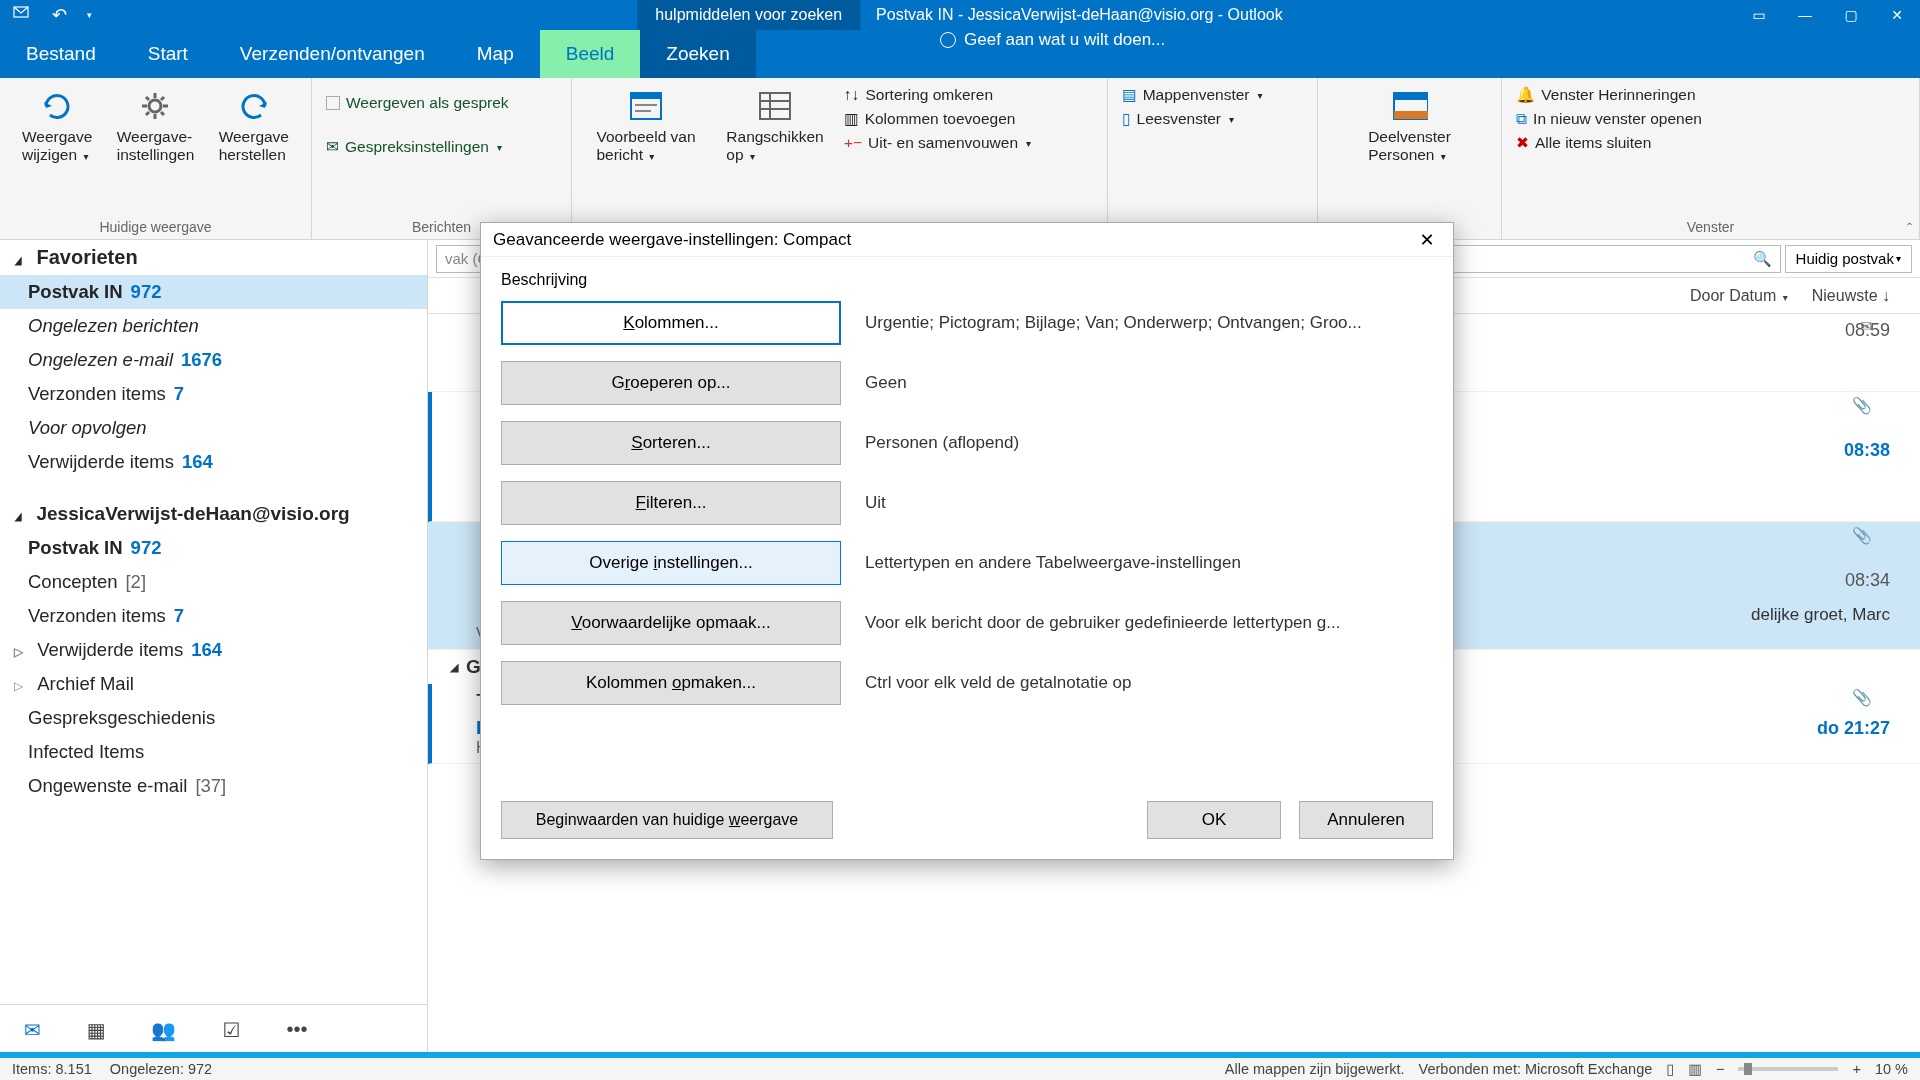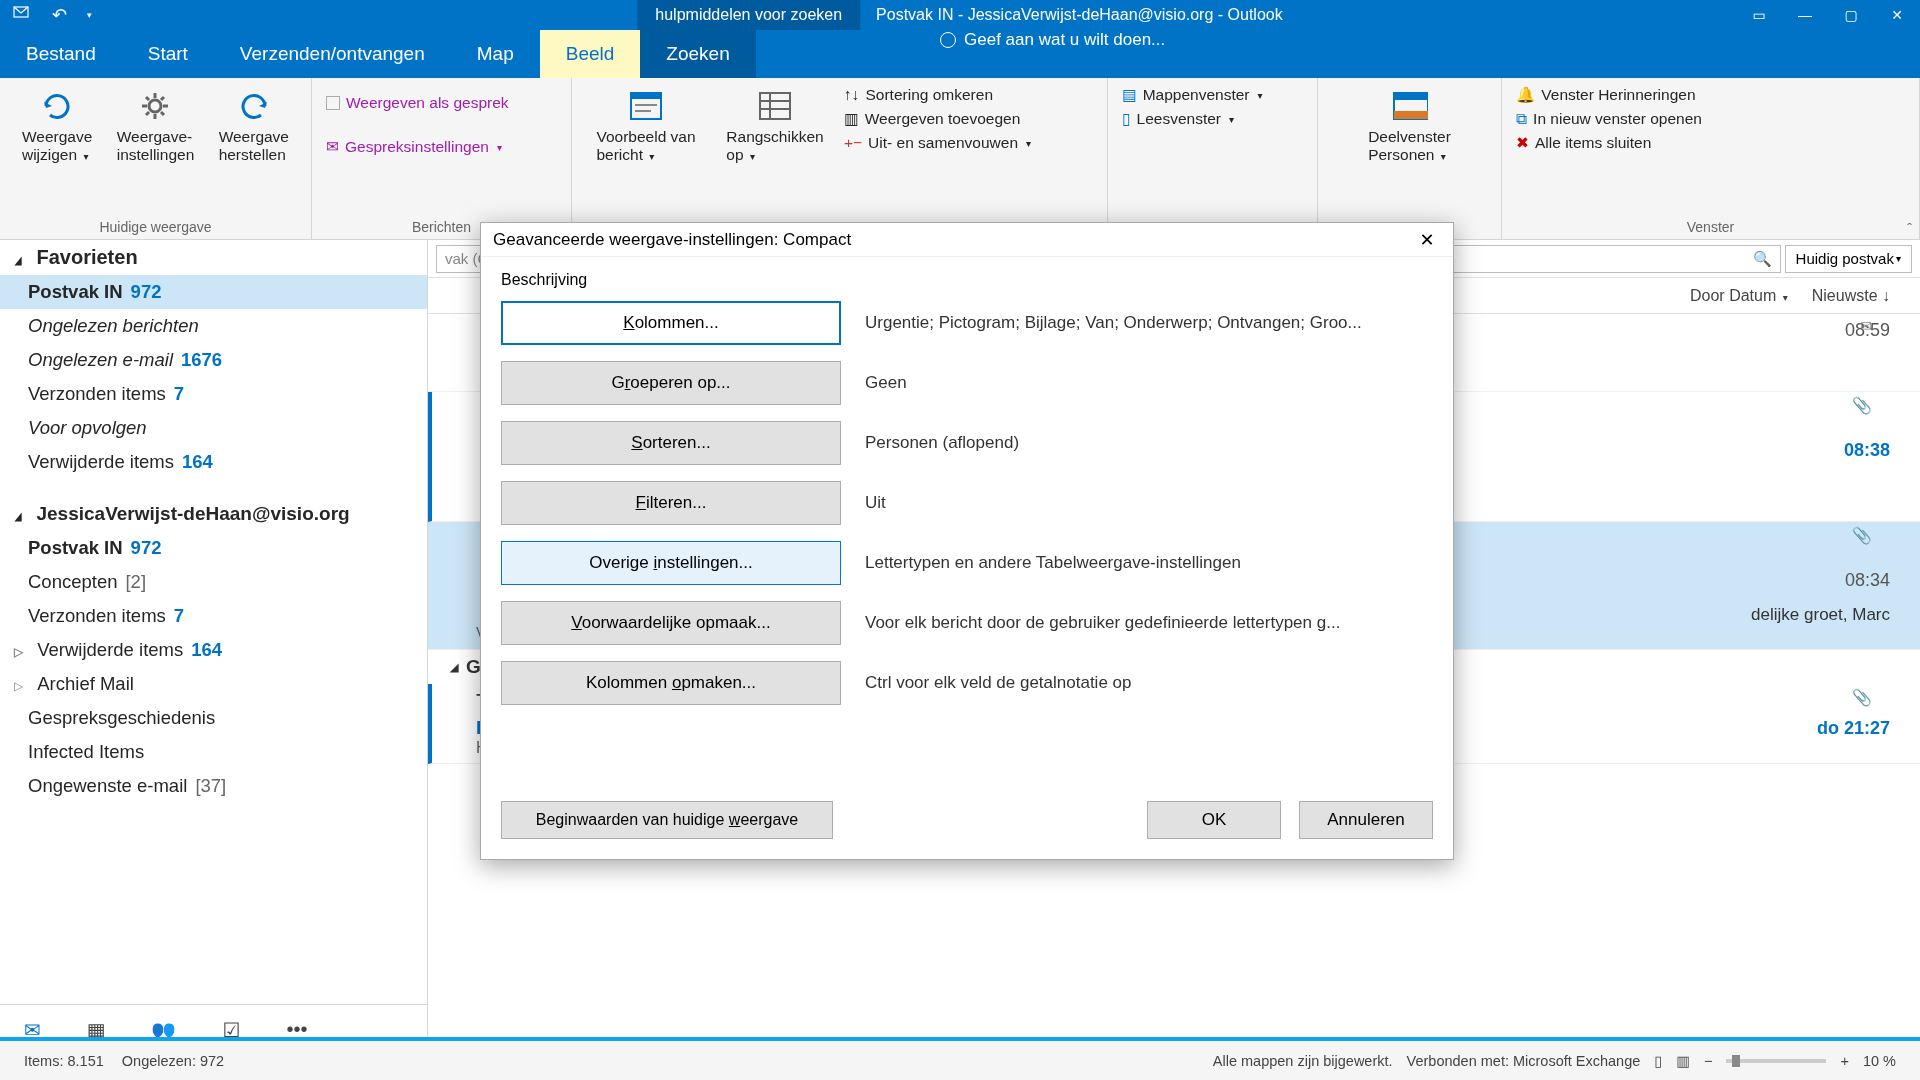--- a/index.html
+++ b/index.html
@@ -8,33 +8,33 @@
   .titlebar { height: 30px; background: #0173c7; display: flex; align-items: center; color: #fff; font-size: 12px; position: relative; }
   .titlebar .qat { display: flex; align-items: center; padding-left: 12px; gap: 20px; }
   .titlebar .title-center { position: absolute; left: 50%; transform: translateX(-50%); display: flex; gap: 16px; }
   .titlebar .title-center .context { background: #005a9e; padding: 4px 18px; font-size: 16px; height: 30px; display: flex; align-items: center; }
   .titlebar .title-center .maintitle { font-size: 16px; display: flex; align-items: center; }
   .titlebar .winbtns { position: absolute; right: 0; display: flex; }
   .titlebar .winbtns div { width: 46px; text-align: center; font-size: 14px; line-height: 30px; }
   
   .tabstrip { height: 48px; background: #0173c7; display: flex; align-items: stretch; color: #fff; font-size: 19px; position: relative; }
   .tabstrip .tab { padding: 0 26px; display: flex; align-items: center; cursor: pointer; }
-  .tabstrip .tab.active { background: #fef9c3; color: #0173c7; }
+  .tabstrip .tab.active { background: #86efac; color: #0173c7; }
   .tabstrip .tell { position: absolute; left: 940px; display: flex; align-items: center; font-size: 17px; }
   .bulb { display:inline-block; width:16px; height:16px; border:1.5px solid #fff; border-radius:50%; margin-right:8px; position:relative;}
   
   .ribbon { height: 162px; background: #f5f5f5; border-bottom: 1px solid #d6d6d6; display: flex; position: relative; }
   .rgroup { border-right: 1px solid #d6d6d6; display: flex; flex-direction: column; justify-content: space-between; padding: 4px 8px 0 8px; }
   .rgroup .glabel { font-size: 14px; color: #666; text-align: center; padding: 4px 0; }
   .rgroup .gbody { flex: 1; display: flex; align-items: flex-start; }
   .bigbtn { display: flex; flex-direction: column; align-items: center; width: 100px; padding-top: 6px; font-size: 15.5px; text-align: left; color: #262626; cursor: pointer; }
   .bigbtn .ic { width: 36px; height: 36px; margin-bottom: 4px; display:flex; align-items:center; justify-content:center; }
   .stackcol { display: flex; flex-direction: column; gap: 6px; padding-left: 6px; padding-top: 4px; }
   .stackbtn { font-size: 15.5px; color: #262626; display: flex; align-items: center; cursor: pointer; gap: 6px; white-space: nowrap; }
-  .stackbtn.disabled { color: #a21caf; }
+  .stackbtn.disabled { color: #14532d; }
   .caret { font-size: 10px; margin-left: 2px; }
   .ribbon .collapse-caret { position:absolute; right:8px; bottom:2px; font-size:14px; color:#666; }
   
   .main { position: absolute; top: 240px; bottom: 26px; left: 0; right: 0; display: flex; }
   .navpane { width: 428px; border-right: 1px solid #d6d6d6; display: flex; flex-direction: column; overflow: hidden; }
   .navlist { flex: 1; overflow: hidden; }
   .navitem { padding: 6px 12px 6px 28px; font-size: 18.5px; color: #262626; cursor: pointer; display:flex; align-items:baseline; gap:8px;}
   .navitem.header { font-weight: 600; font-size: 20px; padding-left: 14px; }
   .navitem.header::before { content: "◢"; font-size: 11px; margin-right: 6px; display:inline-block; transform: scaleX(0.8); }
   .navitem.collapsed::before { content: "▷"; font-size: 12px; margin-right: 6px; color:#888;}
@@ -60,21 +60,21 @@
   .msg .body { flex:1; overflow:hidden;}
   .msg .from { font-size:23.5px; color:#333; }
   .msg .subj { font-size:19px; color:#333; }
   .msg.unread .subj { color:#0173c7; font-weight:700;}
   .msg .prev { font-size:16px; color:#666; white-space:nowrap; overflow:hidden; text-overflow:ellipsis;}
   .msg .right { width:100px; text-align:right; font-size:18px; color:#555;}
   .msg.unread .right { color:#0173c7; font-weight:700;}
   .msg .envico { position:absolute; right:48px; top:4px; font-size:14px; color:#888;}
   .msg .clipico { position:absolute; right:48px; top:4px; font-size:16px; color:#666;}
   
-  .statusbar { position:absolute; bottom:0; left:0; right:0; height:43px; background:#f5f5f5; border-top:4px solid #0ea5e9; display:flex; align-items:center; font-size:14.5px; color:#444; padding:0 24px;}
+  .statusbar { position:absolute; bottom:0; left:0; right:0; height:28px; background:#f5f5f5; border-top:6px solid #0ea5e9; display:flex; align-items:center; font-size:14.5px; color:#444; padding:0 12px;}
   .statusbar .sseg { margin-right:18px;}
   .statusbar .sright { margin-left:auto; display:flex; align-items:center; gap:14px;}
   
   .dialog { position:absolute; left:480px; top:222px; width:974px; height:638px; background:#fff; border:1px solid #aaa; box-shadow: 0 6px 24px rgba(0,0,0,0.35); display:flex; flex-direction:column;}
   .dlgtitle { height:34px; display:flex; align-items:center; padding:0 12px; font-size:17px; border-bottom:1px solid #eee;}
   .dlgtitle .xbtn { margin-left:auto; font-size:18px; width:28px; text-align:center; cursor:pointer;}
   .dlgbody { flex:1; padding:14px 20px; }
   .dlgbody .sect { font-size:16px; margin-bottom:12px;}
   .drow { display:flex; align-items:center; margin-bottom:16px; }
   .dbtn { width:340px; height:44px; background:#e1e1e1; border:1px solid #adadad; font-size:17px; display:flex; align-items:center; justify-content:center; cursor:pointer;}
@@ -211,21 +211,21 @@
           </div>
         <div><span>Rangschikken</span><br><span>op</span> <span class="caret">▾</span></div>
       </div>
       <div class="stackcol">
         <div class="stackbtn">
             <span>↑↓</span>
             <span>Sortering omkeren</span>
           </div>
         <div class="stackbtn">
             <span>▥</span>
-            <span>Weergeven toevoegen</span>
+            <span>Kolommen toevoegen</span>
           </div>
         <div class="stackbtn">
             <span style="color:#c33;">+−</span>
             <span>Uit- en samenvouwen</span>
             <span class="caret">▾</span>
           </div>
       </div>
     </div>
     <div class="glabel">&nbsp;</div>
   </div>

